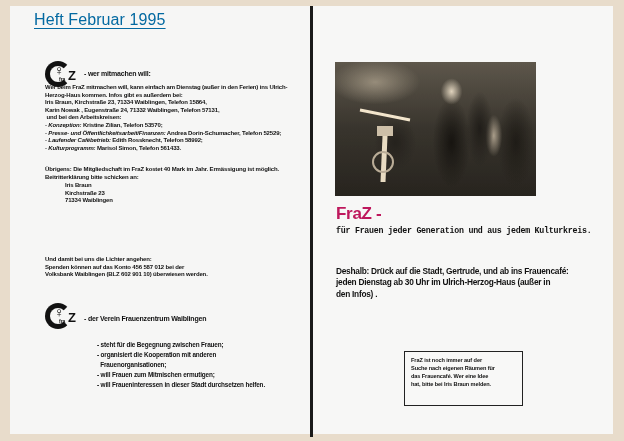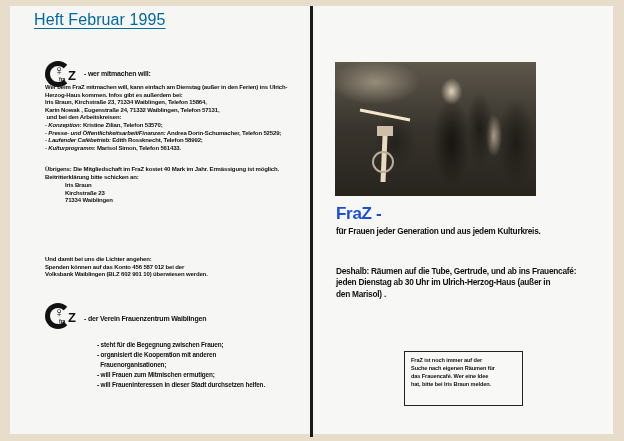--- a/index.html
+++ b/index.html
@@ -54,22 +54,22 @@
       radial-gradient(ellipse 12px 30px at 79% 55%, #9a9288 0%, transparent 70%),
       radial-gradient(ellipse 25px 60px at 90% 60%, #252320 0%, transparent 75%),
       radial-gradient(ellipse 60px 30px at 20% 15%, #8a847a 0%, transparent 75%),
       linear-gradient(180deg, #5a5650 0%, #3a3834 50%, #2c2a27 100%);
     filter: sepia(0.25) contrast(1.1);
   }
   .photo .bike {
     position: absolute; left: 20px; top: 40px; width: 60px; height: 85px;
   }
 
-  .big-title { position: absolute; left: 336px; top: 204px; font-size: 17px; font-weight: bold; color: #1d4ed8; letter-spacing: -0.3px; }
-  .sub-title { position: absolute; left: 336px; top: 226px; font-size: 8.3px; font-weight: bold; color: #111; white-space: pre; letter-spacing: -0.25px; }
+  .big-title { position: absolute; left: 336px; top: 204px; font-size: 17px; font-weight: bold; color: #be185d; letter-spacing: -0.3px; }
+  .sub-title { position: absolute; left: 336px; top: 226px; font-size: 8.3px; font-weight: bold; color: #111; white-space: pre; letter-spacing: -0.25px; font-family: Liberation Mono, monospace; }
   .body-right { position: absolute; left: 336px; top: 266px; font-size: 8.3px; line-height: 11.3px; font-weight: bold; color: #111; white-space: pre; letter-spacing: -0.25px; }
 
   .note-box {
     position: absolute; left: 404px; top: 351px; width: 119px; height: 55px;
     border: 1px solid #222; box-sizing: border-box; background: #f8f8f7;
   }
   .note-box .note-text {
     position: absolute; left: 6px; top: 4px; font-size: 5.6px; line-height: 8px; font-weight: bold; color: #111; white-space: pre; letter-spacing: -0.1px;
   }
 </style>
@@ -131,22 +131,22 @@
     <line x1="5" y1="8" x2="55" y2="18" stroke="#d8d2c6" stroke-width="3"></line>
     <rect x="22" y="24" width="16" height="10" fill="#b8b0a4"></rect>
     <line x1="30" y1="34" x2="28" y2="80" stroke="#cfc8bc" stroke-width="5"></line>
     <circle cx="28" cy="60" r="10" fill="none" stroke="#a8a094" stroke-width="2"></circle>
   </svg>
 </div>
 
 <div class="big-title cond">FraZ -</div>
 <div class="sub-title">für Frauen jeder Generation und aus jedem Kulturkreis.</div>
 
-<div class="body-right"><span>Deshalb: Räumen auf die Tube, Gertrude, und ab ins Frauencafé:</span>
+<div class="body-right"><span>Deshalb: Drück auf die Stadt, Gertrude, und ab ins Frauencafé:</span>
 <span>jeden Dienstag ab 30 Uhr im Ulrich-Herzog-Haus (außer in</span>
-<span>den Marisol) .</span></div>
+<span>den Infos) .</span></div>
 
 <div class="note-box">
   <div class="note-text"><span>FraZ ist noch immer auf der</span>
 <span>Suche nach eigenen Räumen für</span>
 <span>das Frauencafé. Wer eine Idee</span>
 <span>hat, bitte bei Iris Braun melden.</span></div>
 </div>
 
 </body></html>

